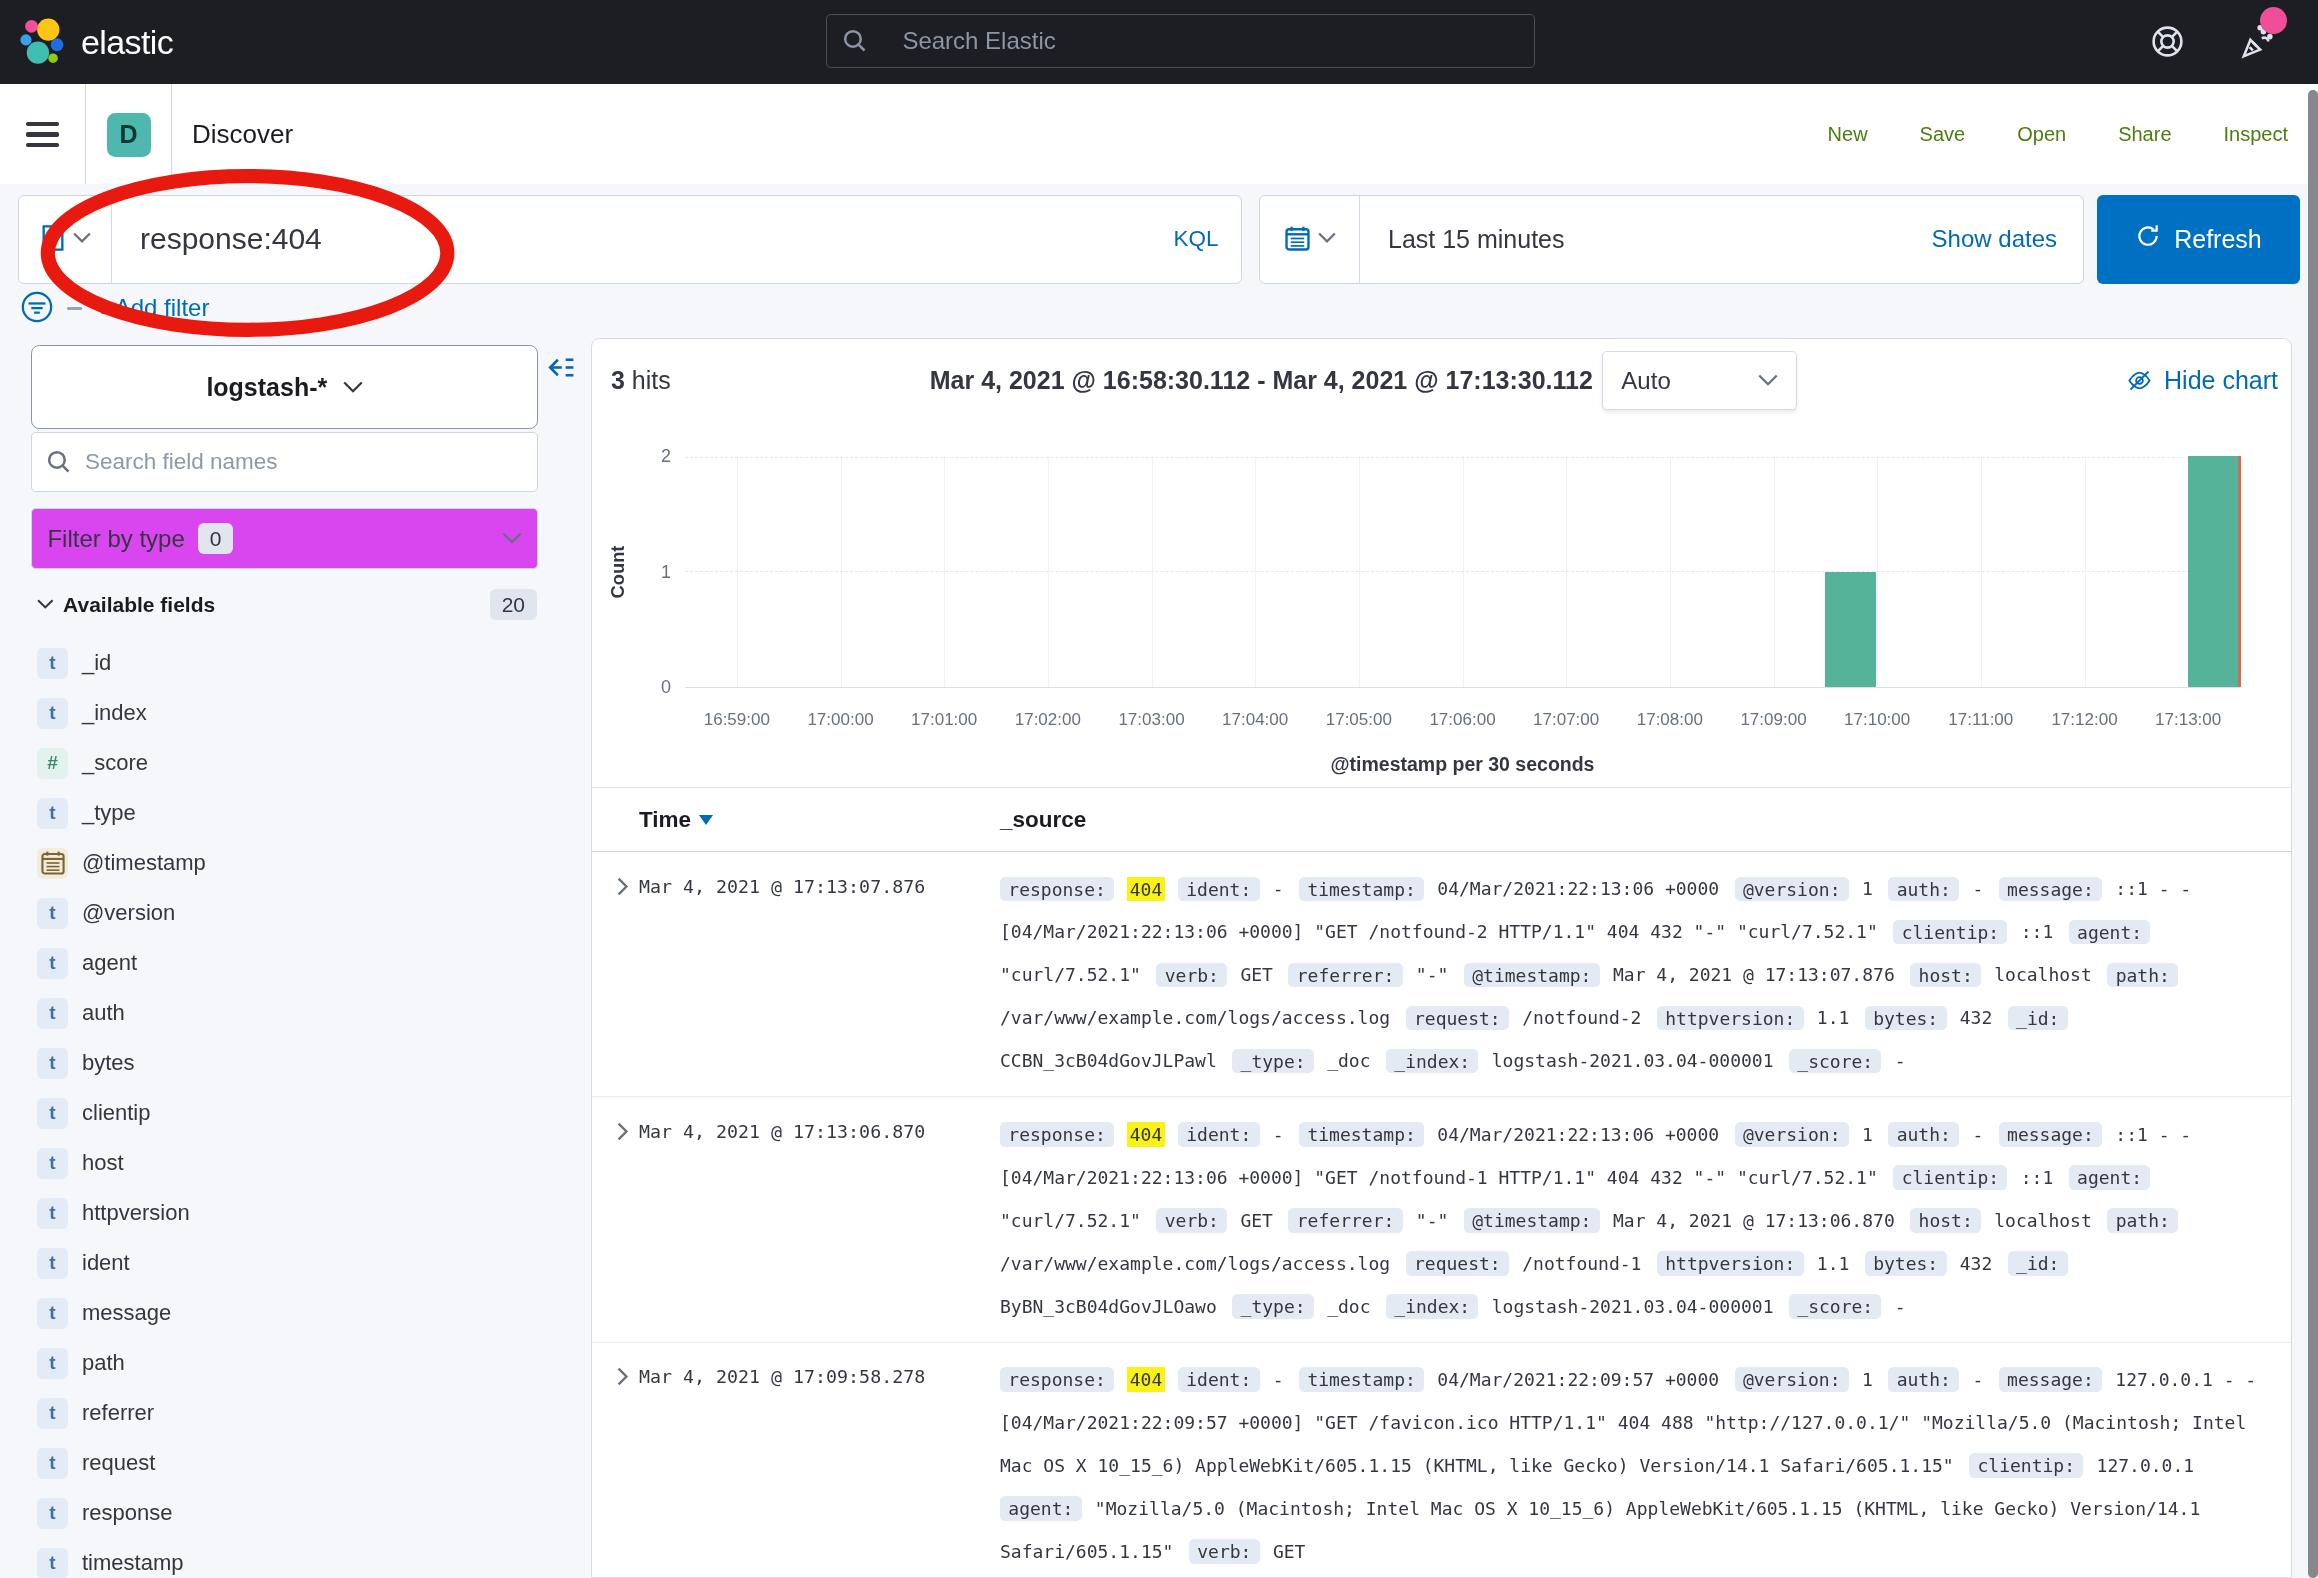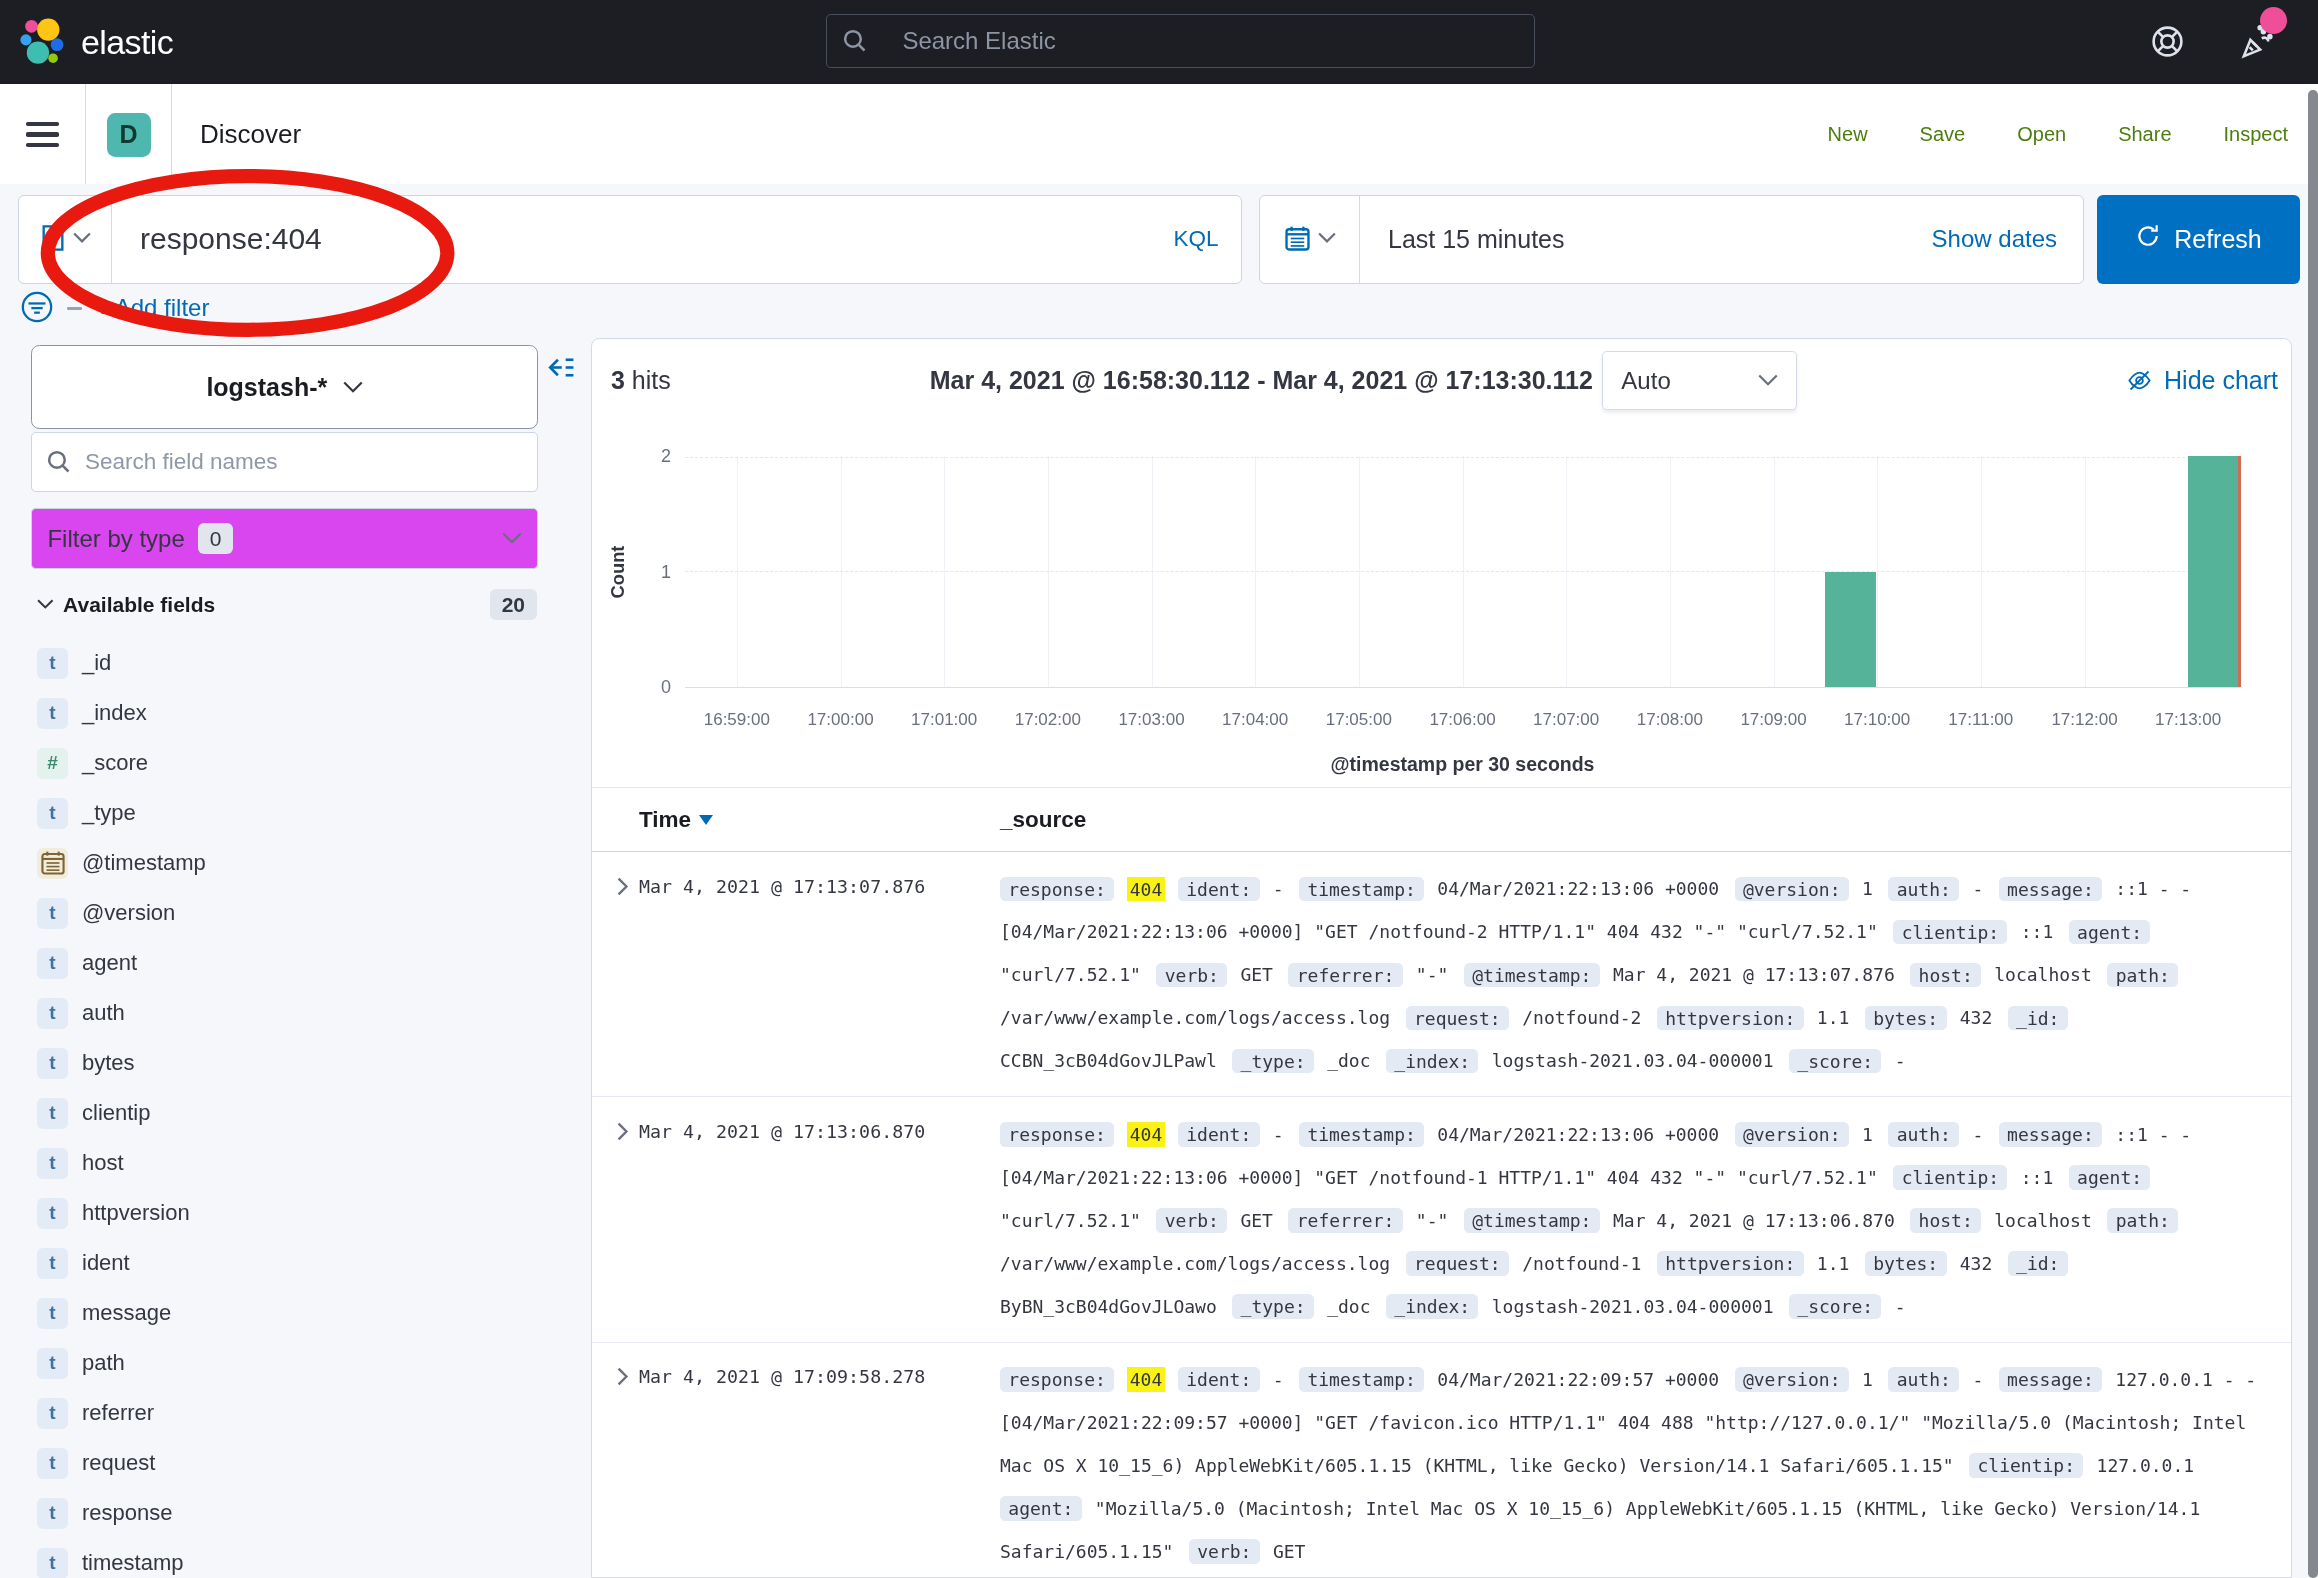--- a/index.html
+++ b/index.html
@@ -19,21 +19,21 @@
   
   .appbar{position:absolute;left:0;top:84px;width:100%;height:101px;background:#ffffff;
           border-bottom:0.6px solid #d3dae6;display:flex;align-items:center;}
   .appbar .sect{height:100%;display:flex;align-items:center;justify-content:center;}
   .sect-menu{width:85px;border-right:0.6px solid #d3dae6;}
   .sect-app{width:85px;border-right:0.6px solid #d3dae6;}
   .hamburger{width:33px;cursor:pointer;}
   .hamburger div{height:4.1px;background:#343741;border-radius:1.8px;margin:6px 0;}
   .app-tile{width:44px;height:44px;border-radius:8.3px;background:#4fb8ae;display:flex;align-items:center;justify-content:center;
             font-size:25px;font-weight:700;color:#123833;}
-  .page-title{font-size:26px;color:#1a1c21;margin-left:28px;}
+  .page-title{font-size:26px;color:#1a1c21;margin-left:20px;}
   .appbar-actions{margin-left:auto;display:flex;gap:52px;padding-right:31px;}
   .nav-link{color:#4d7c0f;font-size:20px;cursor:pointer;}
   
   .controls{position:absolute;left:0;top:184px;width:100%;height:147px;background:#f5f7fa;}
   .querybar{position:absolute;left:18px;top:10.6px;width:1224px;height:89px;background:#ffffff;
             border:0.6px solid #cdd5e2;border-radius:6px;display:flex;align-items:center;box-sizing:border-box;}
   .qb-left{width:92px;height:100%;display:flex;align-items:center;justify-content:center;gap:7px;border-right:0.6px solid #d3dae6;}
   .qb-input{flex:1;display:flex;align-items:center;padding-left:26px;}
   .qb-input input{border:none;outline:none;background:transparent;font-size:30px;color:#343741;width:100%;
                   font-family:"Liberation Sans",sans-serif;}
@@ -60,21 +60,21 @@
   .field-search input{flex:1;border:none;outline:none;background:transparent;font-size:22.5px;color:#343741;margin-left:12px;
                 font-family:"Liberation Sans",sans-serif;}
   .field-search input::placeholder{color:#8e98a6;}
   .type-filter{position:absolute;left:31px;top:177px;width:507px;height:61px;background:#d946ef;border:0.6px solid #cdd5e2;
                border-radius:4.7px;display:flex;align-items:center;padding:0 15.4px;box-sizing:border-box;cursor:pointer;}
   .type-filter .lbl{font-size:24px;color:#343741;}
   .badge{background:#e0e5ee;border-radius:6px;padding:3.5px 12px;font-size:21px;color:#343741;margin-left:13px;}
   .type-filter svg{margin-left:auto;}
   .avail-hdr{position:absolute;left:37px;top:258px;width:500px;display:flex;align-items:center;cursor:pointer;}
   .avail-hdr .lbl{font-size:21px;font-weight:700;color:#1a1c21;margin-left:9.5px;}
-  .avail-hdr .badge{margin-left:auto;font-weight:700;}
+  .avail-hdr .badge{margin-left:auto;font-weight:400;}
   .field-list{position:absolute;left:37px;top:307px;width:520px;}
   .field-item{height:50px;display:flex;align-items:center;gap:14px;cursor:pointer;}
   .field-icon{width:31px;height:31px;border-radius:6px;display:flex;align-items:center;justify-content:center;
               font-size:19px;font-weight:700;flex:0 0 31px;}
   .fi-string{background:#e3ebf6;color:#41729f;}
   .fi-number{background:#e3f2ec;color:#3a8a70;}
   .fi-date{background:#f2ecdd;color:#7d6434;}
   .field-label{font-size:22px;color:#343741;}
   
   .main{position:absolute;left:591px;top:338px;width:1701px;height:1240px;background:#ffffff;

